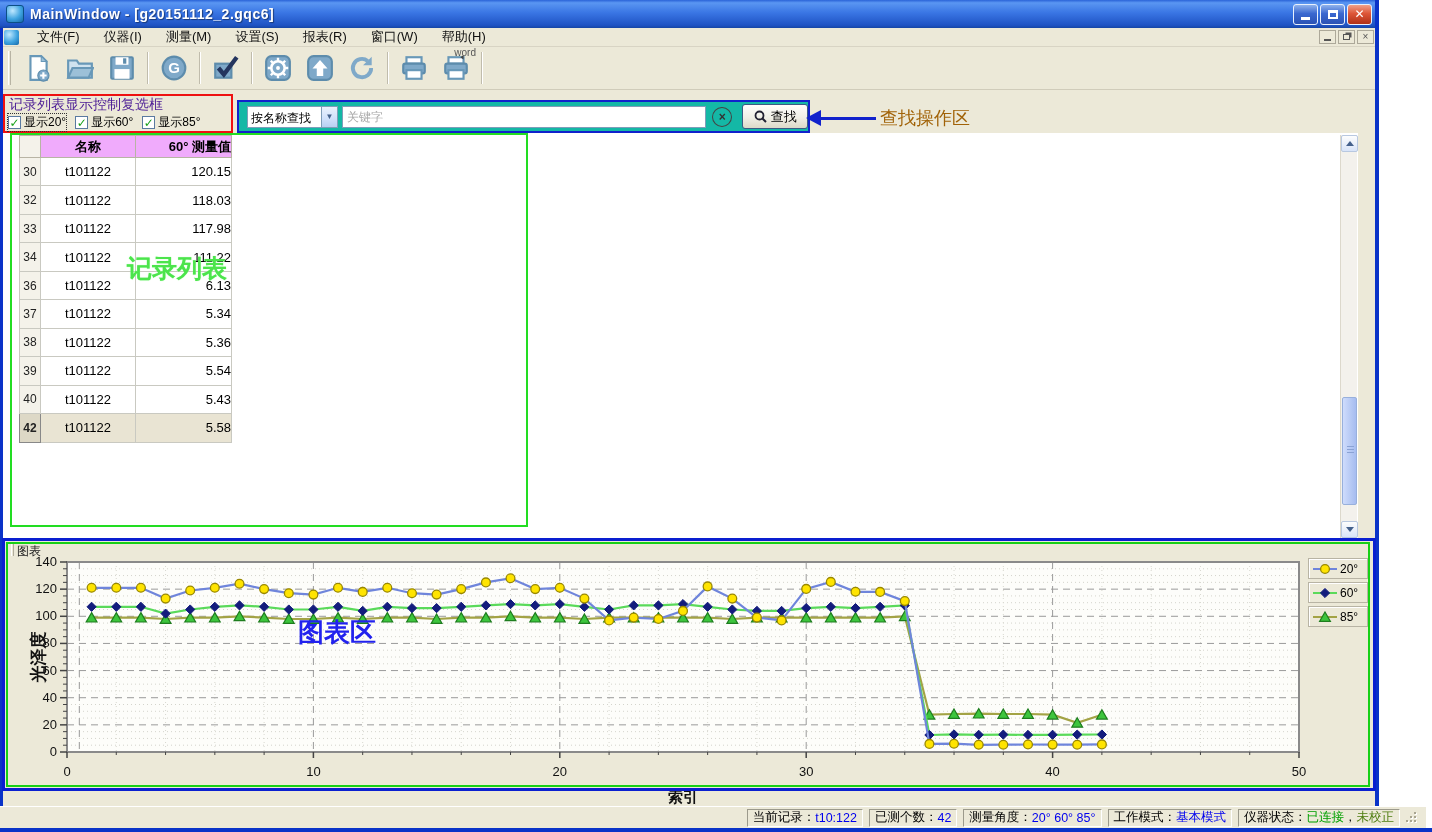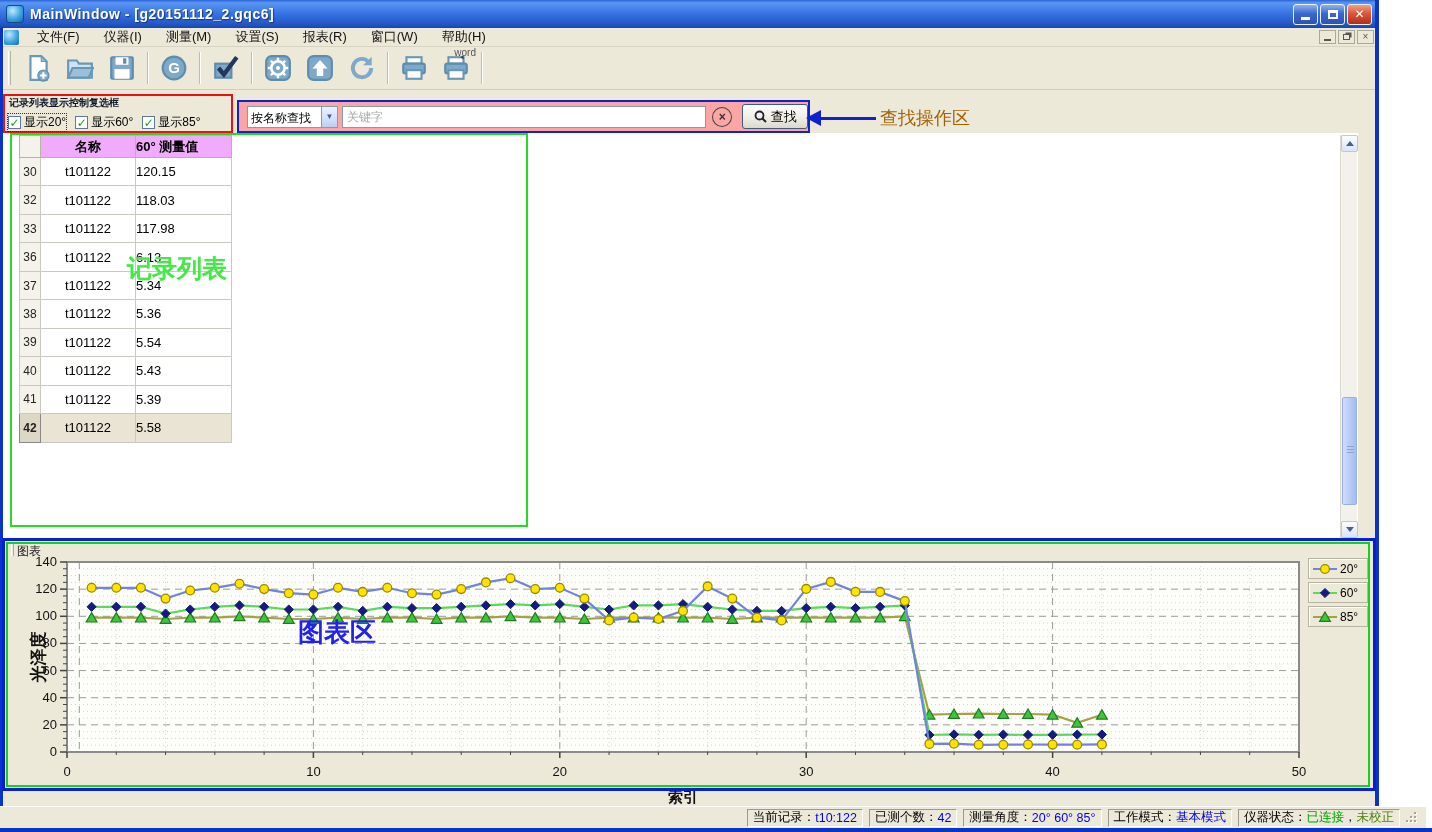--- a/index.html
+++ b/index.html
@@ -26,46 +26,46 @@
 .tool-sep{width:2px;height:32px;border-left:1px solid #c0bcac;border-right:1px solid #fff;margin:0 4px}
 .word-badge{position:absolute;top:-3px;right:0;font-size:10px;color:#555}
 
 .content-bg{left:3px;top:90px;width:1372px;height:716px;background:#ece9d8}
 .win-border-l{left:0;top:28px;width:3px;height:800px;background:#0a33c8}
 .win-border-r{left:1375px;top:0;width:4px;height:828px;background:#0a33c8}
 .desktop-strip{left:1379px;top:0;width:53px;height:806px;background:#fff}
 .bottom-border{left:0;top:828px;width:1432px;height:4px;background:#0a33c8}
 
 .red-box{left:3px;top:94px;width:230px;height:39px;border:2px solid #ee1111;background:#ece9d8;z-index:5}
-.filter-label{position:absolute;left:4px;top:0px;color:#0f172a;font-weight:bold;font-size:10px;white-space:nowrap}
+.filter-label{position:absolute;left:4px;top:0px;color:#4c1d95;font-weight:normal;font-size:14px;white-space:nowrap}
 .cb-row{position:absolute;left:3px;top:18px;display:flex;gap:9px;align-items:center}
 .cb{display:flex;align-items:center;gap:3px;font-size:12px;white-space:nowrap}
 .cb.focused{outline:1px dotted #333}
 .cb .box{width:13px;height:13px;background:#fff;border:1px solid #5a7aa0;display:flex;align-items:center;justify-content:center;color:#18a018;font-weight:bold;font-size:12px;line-height:1}
-.blue-box{left:237px;top:100px;width:573px;height:33px;border:2px solid #1122cc;background:#fca5a5;display:flex;align-items:center;padding-left:8px;gap:4px;z-index:5}
+.blue-box{left:237px;top:100px;width:573px;height:33px;border:2px solid #1122cc;background:#14b8a6;display:flex;align-items:center;padding-left:8px;gap:4px;z-index:5}
 .combo{display:flex;height:22px}
 .combo-text{width:74px;background:#fff;border:1px solid #7f9db9;border-right:none;font-size:12px;padding:3px 3px;white-space:nowrap}
 .combo-arrow{width:17px;background:linear-gradient(#eaf2fd,#cfe0fb 60%,#b8d0f2);border:1px solid #7f9db9;color:#44618c;font-size:8px;display:flex;align-items:center;justify-content:center}
 .search-input{width:366px;height:22px;border:1px solid #7f9db9;font-size:12px;padding:0 4px;color:#222}
 .search-input::placeholder{color:#a8a8a8}
 .clear-btn{width:20px;height:20px;border-radius:50%;border:1.5px solid #444;color:#333;display:flex;align-items:center;justify-content:center;font-size:12px;font-weight:bold;background:transparent;margin-left:2px}
 .find-btn{height:25px;width:66px;border:1px solid #3c5a84;border-radius:3px;background:linear-gradient(#fefefc,#f0efe6 55%,#dcd9c8);display:flex;align-items:center;justify-content:center;gap:4px;font-size:13px;margin-left:6px}
 .arrow-line{left:820px;top:117px;width:56px;height:3px;background:#1122cc;z-index:5}
 .arrow-head{left:806px;top:110px;width:0;height:0;border-top:8px solid transparent;border-bottom:8px solid transparent;border-right:15px solid #1122cc;z-index:5}
 .search-ann{left:880px;top:106px;color:#a16207;font-weight:normal;font-size:18px;z-index:5}
 
 .table-white{left:3px;top:133px;width:1355px;height:407px;background:#fff}
 .green-box-table{left:10px;top:133px;width:518px;height:394px;border:2px solid #22dd22;z-index:6;pointer-events:none}
 .table-ann{left:127px;top:252px;color:#4ce44c;font-size:25px;font-weight:bold;z-index:7;text-shadow:0 0 1px #9f9}
 .rec-table{position:absolute;left:19px;top:135px;border-collapse:collapse;z-index:4}
 .rec-table td,.rec-table th{border:1px solid #c9c9c1;font-size:13px}
 .rec-table th{height:22px;background:#f0abfc;font-weight:bold;border-color:#b8b4a4}
 .rec-table .rn{width:21px;background:#f4f2ea;text-align:center;font-size:12px;color:#222}
 .rec-table .nm{width:95px;text-align:center}
-.rec-table .vl{width:96px;text-align:left}
+.rec-table .vl{width:96px;text-align:right}
 .rec-table tr.sel td{background:#e9e4d3}
 .rec-table tr.sel .rn{background:#ddd8c6;font-weight:bold;border:1px solid #888}
 
 .vscroll{left:1340px;top:135px;width:17px;height:403px;background:#f3f1ec;border-left:1px solid #dcd8cc}
 .sb-btn{position:absolute;left:0;width:17px;height:17px;background:linear-gradient(#fdfdfd,#d8e4f8);border:1px solid #b8c8e0;border-radius:2px;display:flex;align-items:center;justify-content:center}
 .sb-up{top:0}.sb-dn{bottom:0}
 .tri-up{width:0;height:0;border-left:4px solid transparent;border-right:4px solid transparent;border-bottom:5px solid #44618c}
 .tri-dn{width:0;height:0;border-left:4px solid transparent;border-right:4px solid transparent;border-top:5px solid #44618c}
 .sb-thumb{position:absolute;left:1px;top:262px;width:15px;height:108px;border-radius:2px;border:1px solid #98b0dc;background:linear-gradient(90deg,#cfdcfc,#b6c9f4 60%,#a6bcf0)}
 .sb-thumb::after{content:"";position:absolute;left:4px;top:48px;width:7px;height:1px;background:#8aa2d4;box-shadow:0 3px #8aa2d4,0 6px #8aa2d4}
@@ -270,20 +270,25 @@
         <td class="rn">32</td>
         <td class="nm">t101122</td>
         <td class="vl">118.03</td>
       </tr>
       <tr style="height: 28.46px;">
         <td class="rn">33</td>
         <td class="nm">t101122</td>
         <td class="vl">117.98</td>
       </tr>
       <tr style="height: 28.46px;">
+        <td class="rn">34</td>
+        <td class="nm">t101122</td>
+        <td class="vl">111.22</td>
+      </tr>
+      <tr style="height: 28.46px;">
         <td class="rn">36</td>
         <td class="nm">t101122</td>
         <td class="vl">6.13</td>
       </tr>
       <tr style="height: 28.46px;">
         <td class="rn">37</td>
         <td class="nm">t101122</td>
         <td class="vl">5.34</td>
       </tr>
       <tr style="height: 28.46px;">
@@ -293,25 +298,20 @@
       </tr>
       <tr style="height: 28.46px;">
         <td class="rn">39</td>
         <td class="nm">t101122</td>
         <td class="vl">5.54</td>
       </tr>
       <tr style="height: 28.46px;">
         <td class="rn">40</td>
         <td class="nm">t101122</td>
         <td class="vl">5.43</td>
-      </tr>
-      <tr style="height: 28.46px;">
-        <td class="rn">41</td>
-        <td class="nm">t101122</td>
-        <td class="vl">5.39</td>
       </tr>
       <tr class="sel" style="height: 28.46px;">
         <td class="rn">42</td>
         <td class="nm">t101122</td>
         <td class="vl">5.58</td>
       </tr>
     </tbody>
 </table>
 <div class="abs vscroll">
   <span class="sb-btn sb-up">

